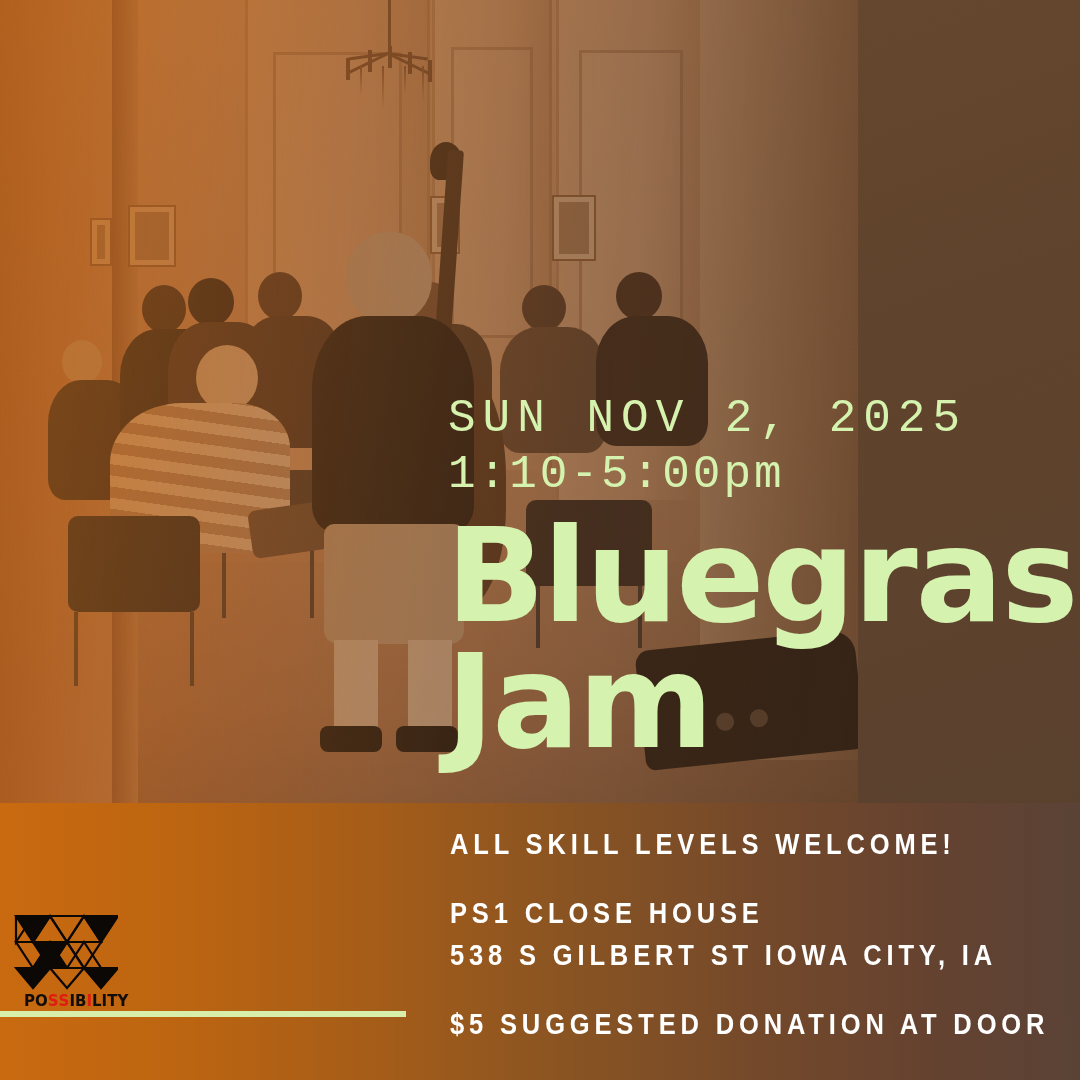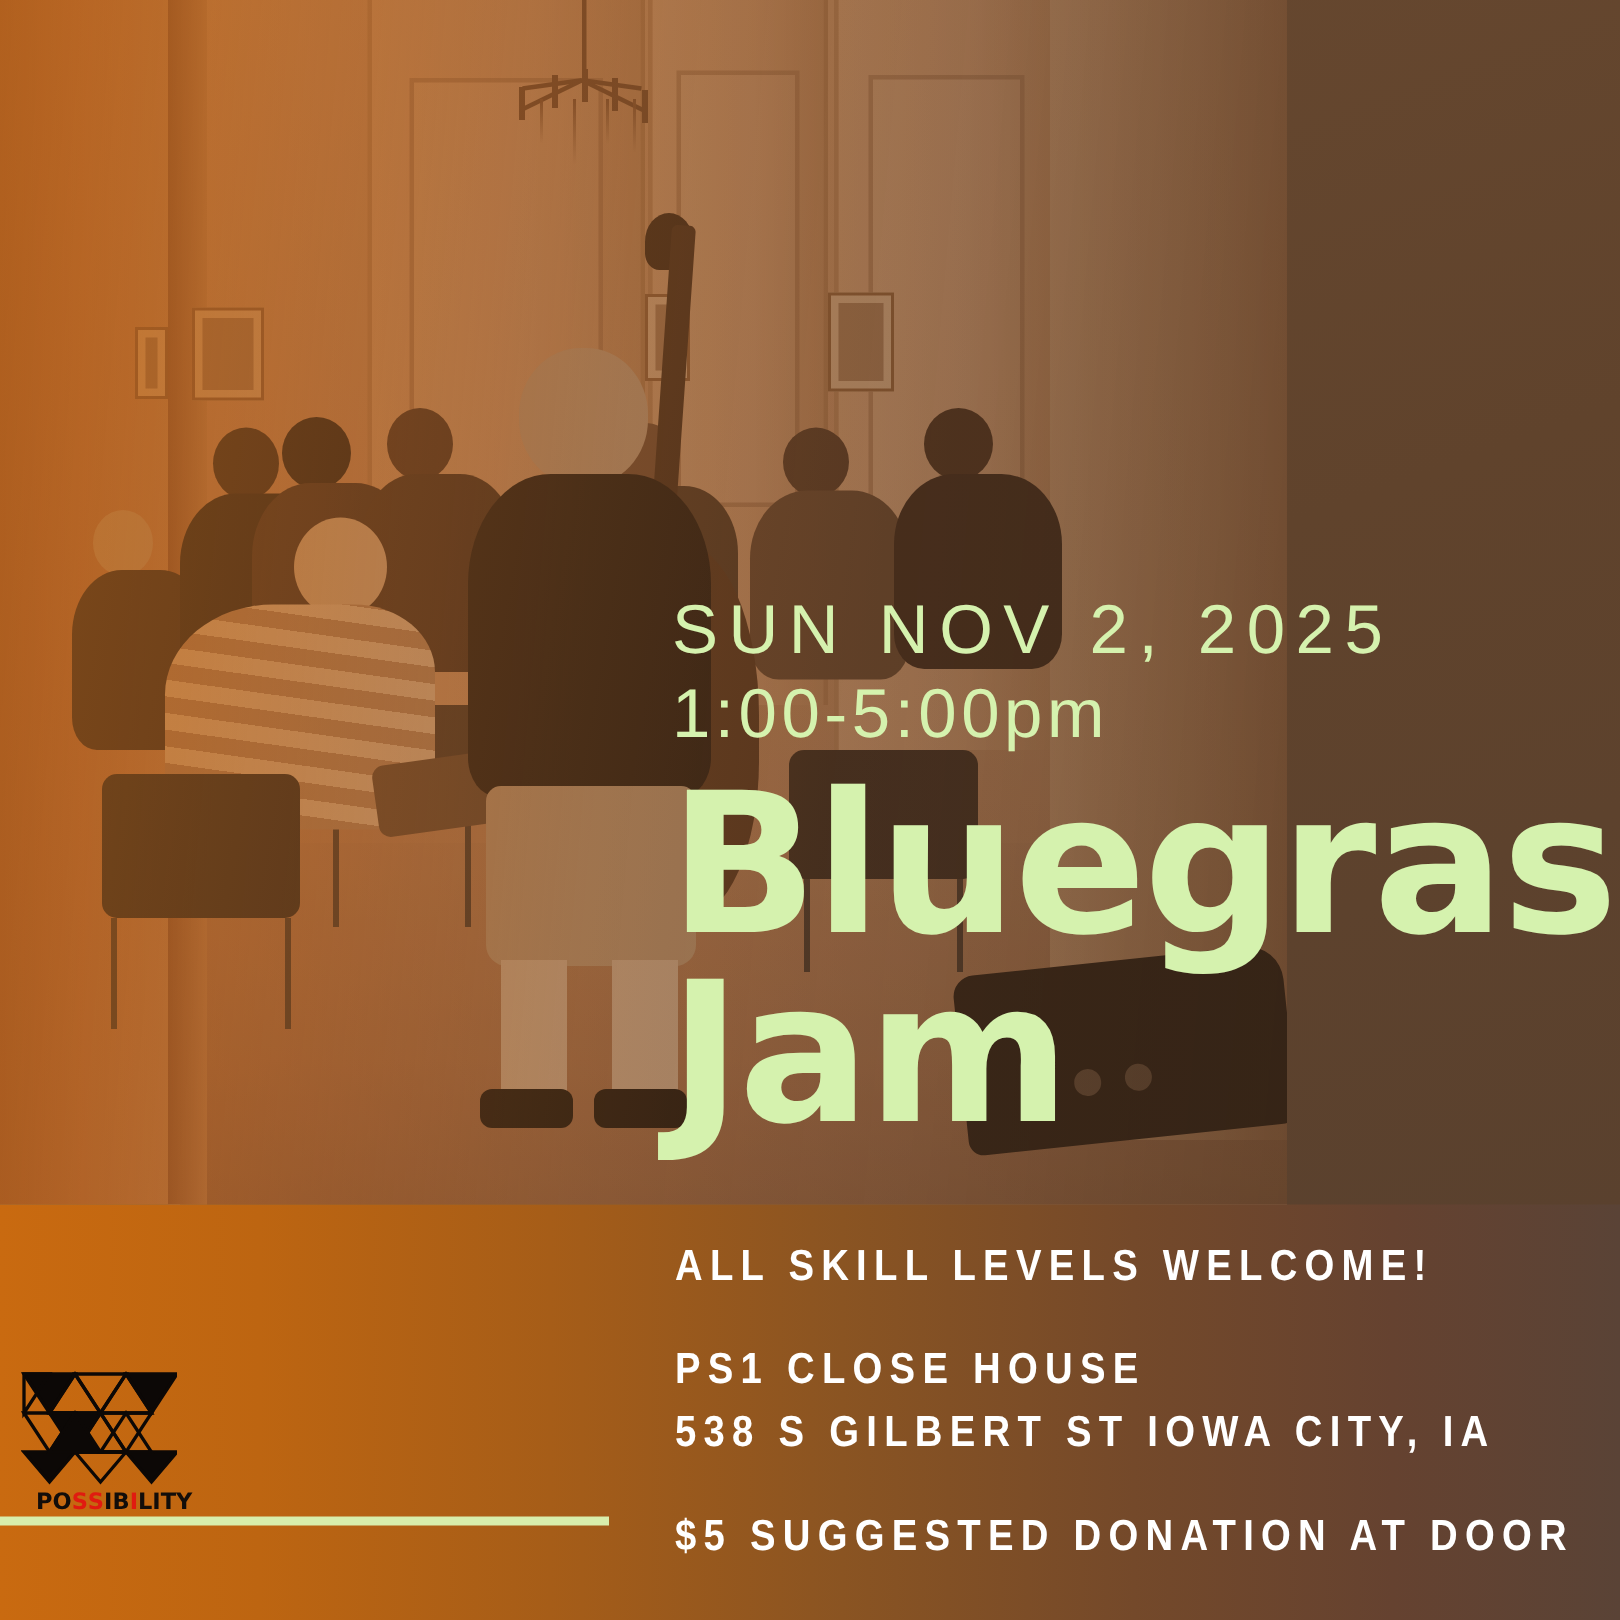--- a/index.html
+++ b/index.html
@@ -253,21 +253,21 @@
     position:absolute; left:0; top:803px; width:1080px; height:277px;
     background:linear-gradient(90deg,
       #c96a10 0%, #bd6511 16%, #a65d18 34%,
       #8a5422 52%, #74492a 70%, #654230 86%, #5a4336 100%);
   }
 
   
   .date-block {
     position:absolute; left:448px; top:396px;
     color:#d5f2ae;
-    font-family:Liberation Sans, sans-serif;
+    font-family:Liberation Mono, monospace;
     font-weight:400;
     line-height:1.0;
   }
   .date-line1 {
     font-size:46px;
     letter-spacing:7px;
   }
   .date-line2 {
     font-size:46px;
     letter-spacing:3px;
@@ -451,21 +451,21 @@
       <div class="photo-sat"></div>
       <div class="photo-tone"></div>
       <div class="photo-tone2"></div>
     </div>
   </div>
 
   <div class="bottom-band"></div>
 
   <div class="date-block">
     <div class="date-line1">SUN NOV 2, 2025</div>
-    <div class="date-line2">1:00-5:00pm</div>
+    <div class="date-line2">1:10-5:00pm</div>
   </div>
 
   <div class="title-block">
     <div class="title-l1">Bluegrass</div>
     <div class="title-l2">Jam</div>
   </div>
 
   <div class="info info-welcome">ALL SKILL LEVELS WELCOME!</div>
   <div class="info info-venue">PS1 CLOSE HOUSE</div>
   <div class="info info-addr">538 S GILBERT ST IOWA CITY, IA</div>

